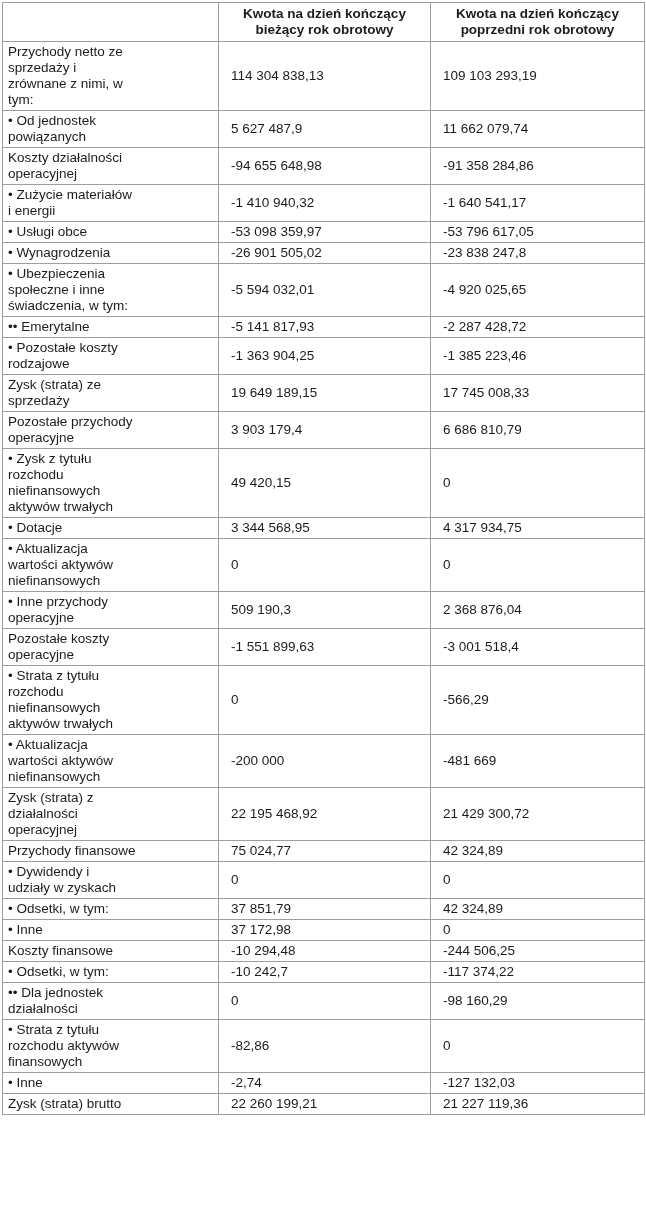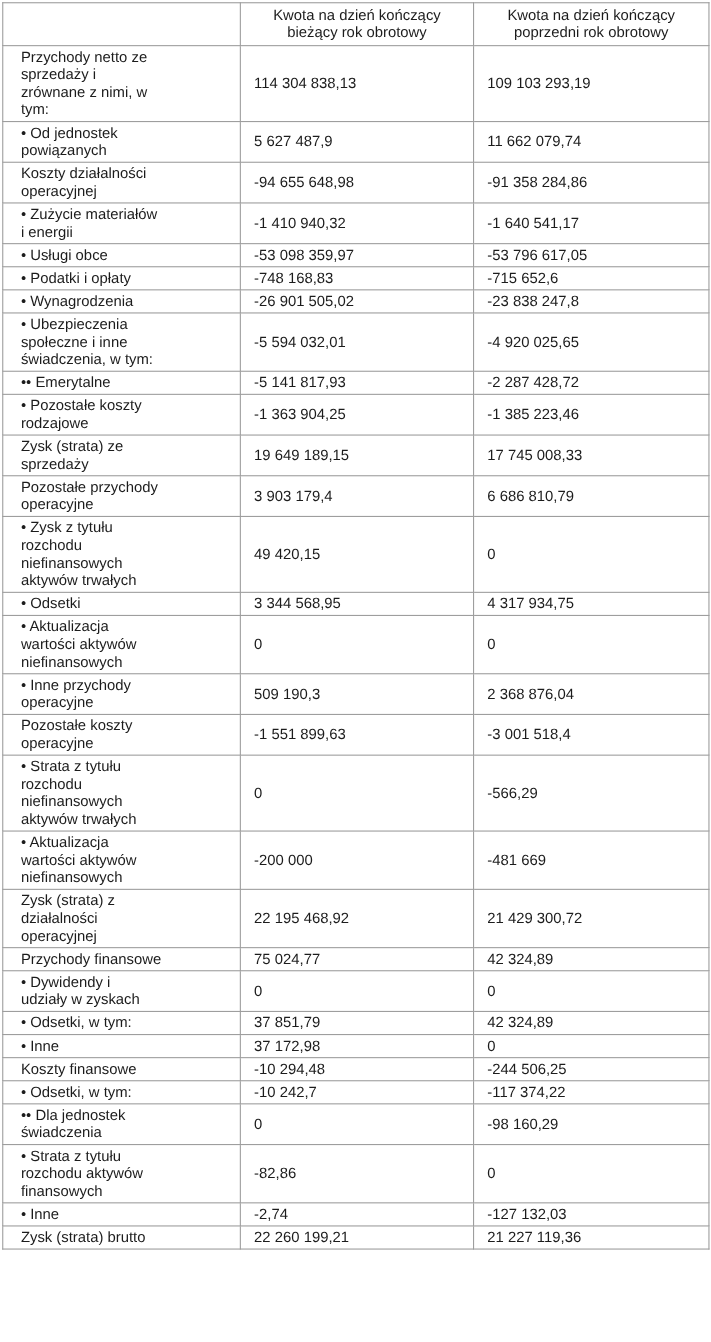--- a/index.html
+++ b/index.html
@@ -27,23 +27,24 @@
     line-height: 16px;
     color: #1c1c1c;
     font-weight: normal;
     vertical-align: middle;
     overflow: hidden;
   }
   table.fin th {
     text-align: center;
     padding: 3px 6px;
     white-space: pre-line;
+    font-weight: bold;
   }
   td.label {
-    padding: 2px 6px 2px 16px;
+    padding: 2px 6px 2px 5px;
     white-space: pre-line;
     text-align: left;
   }
   td.val {
     padding: 2px 6px 2px 12px;
     text-align: left;
     white-space: nowrap;
   }
 </style>
 </head>
@@ -97,25 +98,20 @@
     <td class="val">-1 410 940,32</td>
     <td class="val">-1 640 541,17</td>
   </tr>
 
   <tr>
     <td class="label">• Usługi obce</td>
     <td class="val">-53 098 359,97</td>
     <td class="val">-53 796 617,05</td>
   </tr>
 
-  <tr>
-    <td class="label">• Podatki i opłaty</td>
-    <td class="val">-748 168,83</td>
-    <td class="val">-715 652,6</td>
-  </tr>
 
   <tr>
     <td class="label">• Wynagrodzenia</td>
     <td class="val">-26 901 505,02</td>
     <td class="val">-23 838 247,8</td>
   </tr>
 
   <tr>
     <td class="label">• Ubezpieczenia
 społeczne i inne
@@ -154,21 +150,21 @@
   <tr>
     <td class="label">• Zysk z tytułu
 rozchodu
 niefinansowych
 aktywów trwałych</td>
     <td class="val">49 420,15</td>
     <td class="val">0</td>
   </tr>
 
   <tr>
-    <td class="label">• Odsetki</td>
+    <td class="label">• Dotacje</td>
     <td class="val">3 344 568,95</td>
     <td class="val">4 317 934,75</td>
   </tr>
 
   <tr>
     <td class="label">• Aktualizacja
 wartości aktywów
 niefinansowych</td>
     <td class="val">0</td>
     <td class="val">0</td>
@@ -246,21 +242,21 @@
   </tr>
 
   <tr>
     <td class="label">• Odsetki, w tym:</td>
     <td class="val">-10 242,7</td>
     <td class="val">-117 374,22</td>
   </tr>
 
   <tr>
     <td class="label">•• Dla jednostek
-świadczenia</td>
+działalności</td>
     <td class="val">0</td>
     <td class="val">-98 160,29</td>
   </tr>
 
   <tr>
     <td class="label">• Strata z tytułu
 rozchodu aktywów
 finansowych</td>
     <td class="val">-82,86</td>
     <td class="val">0</td>

